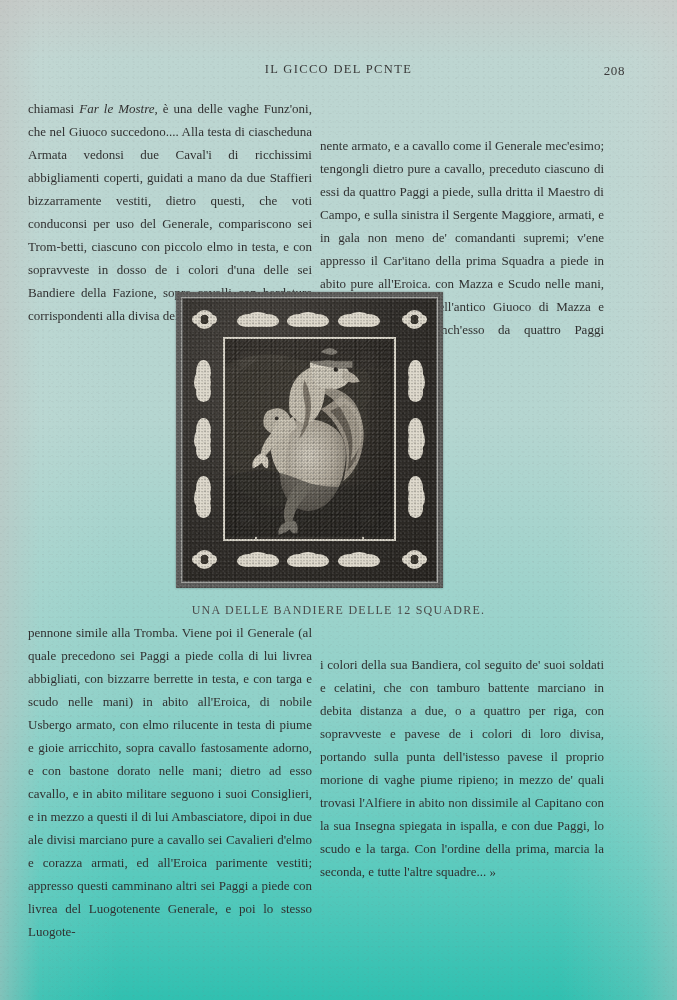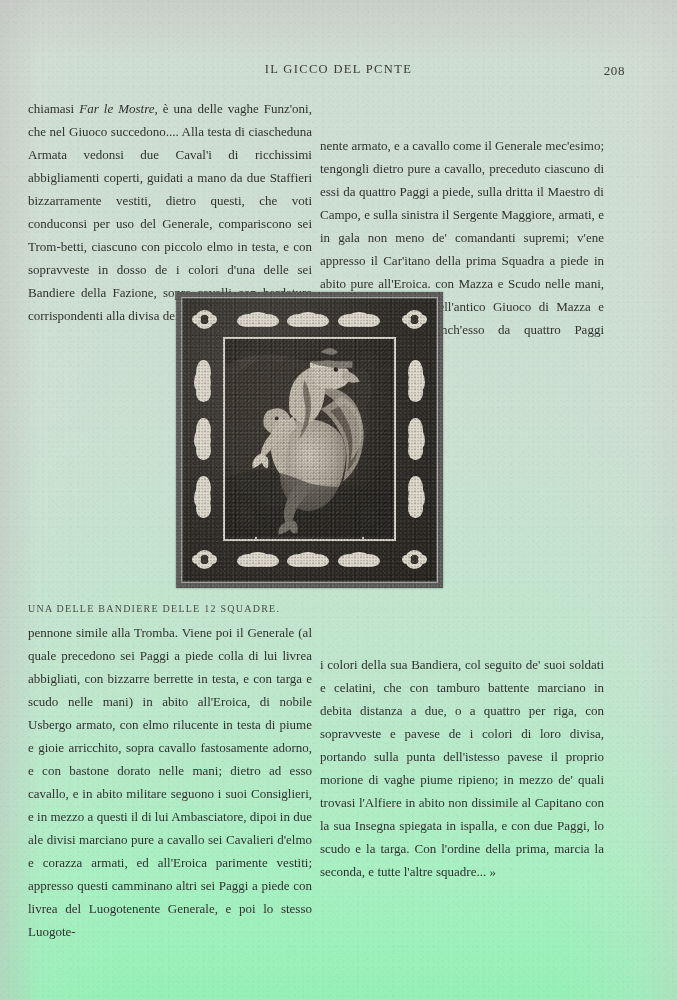--- a/index.html
+++ b/index.html
@@ -6,21 +6,21 @@
     margin: 0;
     padding: 0;
     background: #ffffff;
   }
 
   .page {
     position: relative;
     width: 677px;
     height: 1000px;
     overflow: hidden;
-    background: #86efac;
+    background: #14b8a6;
     font-family: "Liberation Serif", serif;
     color: #2a2a2a;
   }
 
   
   .paper-tone {
     position: absolute;
     inset: 0;
     background:
       linear-gradient(to bottom,
@@ -214,22 +214,22 @@
 
   
   .beast { position: absolute; inset: 0; }
 
   
   .caption {
     position: absolute;
     left: 28px;
     right: 28px;
     top: 603px;
-    text-align: left;
-    font-size: 10px;
+    text-align: center;
+    font-size: 12px;
     letter-spacing: 1.25px;
     color: #4a4a4a;
     font-family: "Liberation Serif", serif;
     white-space: nowrap;
   }
 </style>
 </head>
 <body>
 
 <div class="page">

